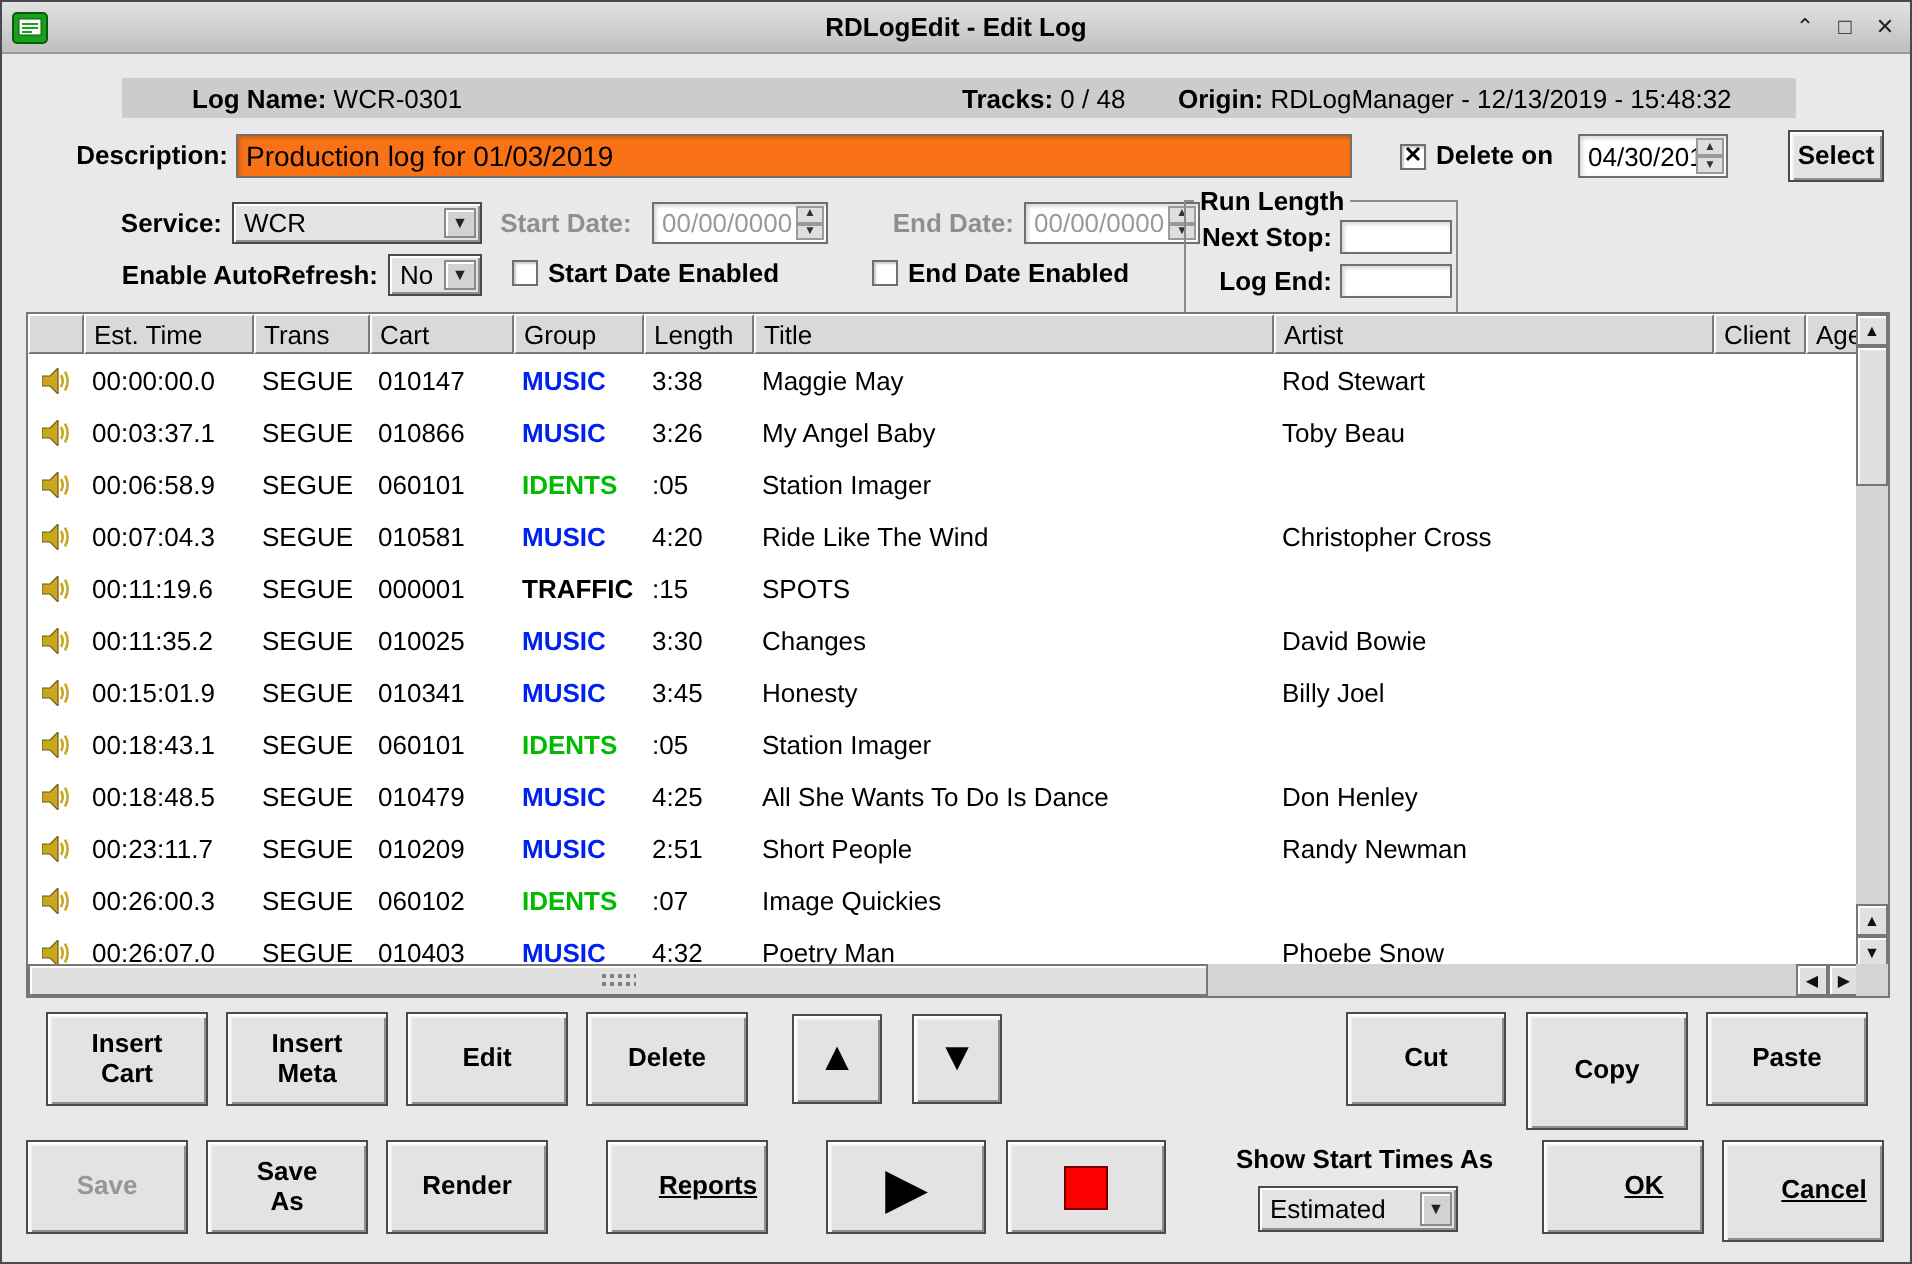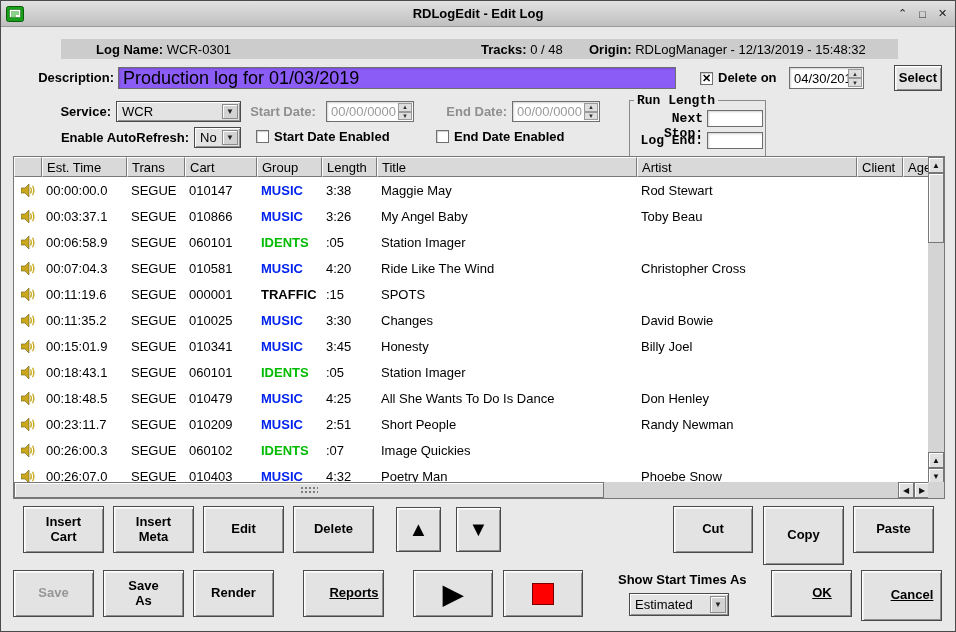--- a/index.html
+++ b/index.html
@@ -18,23 +18,23 @@
     font-size:11px; color:#222; }
 
   
   .infobar { position:absolute; left:60px; top:38px; width:837px; height:20px; background:#cccccc; }
   .infobar .ib { position:absolute; top:3px; white-space:nowrap; }
   .infobar b { font-weight:bold; }
 
   
   .lbl { position:absolute; font-weight:bold; white-space:nowrap; }
   .lbl.dim { color:#8f8f8f; }
-  .tinput { position:absolute; background:#8b5cf6; border:1px solid #6f6f6f;
+  .tinput { position:absolute; background:#f97316; border:1px solid #6f6f6f;
     box-shadow:inset 1px 1px 2px rgba(0,0,0,.18); font-family:"Liberation Sans",sans-serif;
-    font-size:18px; padding:0 4px; }
+    font-size:14px; padding:0 4px; }
   .btn { position:absolute; background:#e3e3e3; border:1px solid #4a4a4a;
     box-shadow:inset 1px 1px 0 #ffffff, inset 2px 2px 0 #f2f2f2, inset -1px -1px 0 #8f8f8f;
     display:flex; align-items:center; justify-content:center; font-weight:bold; font-size:13px;
     text-align:center; white-space:pre-line; line-height:1.15; cursor:default; }
   .btn.disabled { color:#969696; }
   .u { text-decoration:underline;margin-left:21px; }
   .combo { position:absolute; height:21px; background:#e3e3e3; border:1px solid #4a4a4a;
     box-shadow:inset 1px 1px 0 #fff, inset -1px -1px 0 #8f8f8f;
     display:flex; align-items:center; padding-left:5px; font-size:13px; }
   .combo .arrowbox { position:absolute; right:2px; top:2px; bottom:2px; width:16px; background:#d2d2d2;
@@ -43,22 +43,22 @@
   .spin { position:absolute; height:22px; background:#fff; border:1px solid #6f6f6f;
     box-shadow:inset 1px 1px 2px rgba(0,0,0,.18); display:flex; align-items:center;
     padding-left:4px; font-size:13px; }
   .spin.dim { color:#9a9a9a; }
   .spin .arrows { position:absolute; right:1px; top:1px; bottom:1px; width:14px; display:flex; flex-direction:column; }
   .spin .arrows span { flex:1; background:#dedede; border:1px solid #9a9a9a; display:flex;
     align-items:center; justify-content:center; font-size:6px; color:#333; }
   .cb { position:absolute; width:13px; height:13px; background:#fff; border:1px solid #6f6f6f;
     box-shadow:inset 1px 1px 1px rgba(0,0,0,.2); display:flex; align-items:center; justify-content:center;
     font-size:11px; font-weight:bold; line-height:1; }
-  fieldset.runlen { position:absolute; left:628px; top:92px; width:137px; height:64px;
-    border:1px solid #8a8a8a;font-family:Liberation Mono, monospace; }
+  fieldset.runlen { position:absolute; left:591px; top:92px; width:137px; height:64px;
+    border:1px solid #8a8a8a; }
   fieldset.runlen legend { font-weight:bold; font-size:13px; margin-left:4px; padding:0 3px; }
   .rl-lbl { position:absolute; font-weight:bold; font-size:13px; text-align:right; }
   .rl-in { position:absolute; width:56px; height:17px; background:#fff; border:1px solid #6f6f6f;
     box-shadow:inset 1px 1px 2px rgba(0,0,0,.18); }
 
   
   .tablewrap { position:absolute; left:12px; top:155px; width:932px; height:343px;
     background:#fff; border:1px solid #777; box-shadow:inset 1px 1px 0 #9a9a9a; }
   .thead { position:absolute; left:0; top:0; width:915px; height:20px; display:flex; background:#d9d9d9; }
   .th { flex:0 0 auto; border-top:1px solid #fff; border-left:1px solid #fdfdfd;

